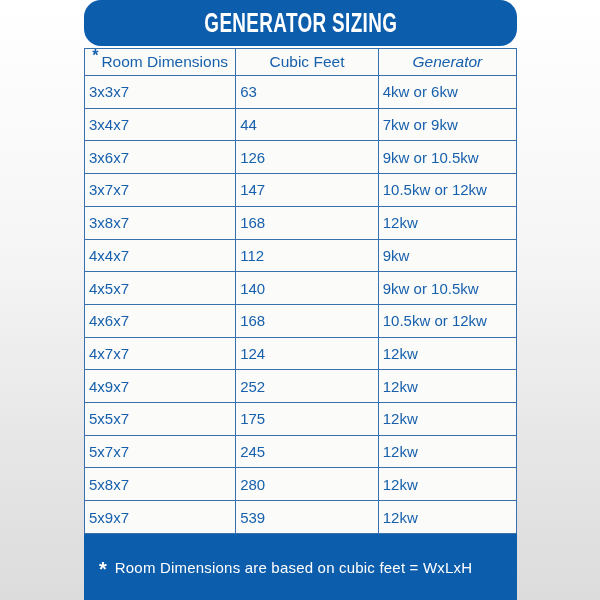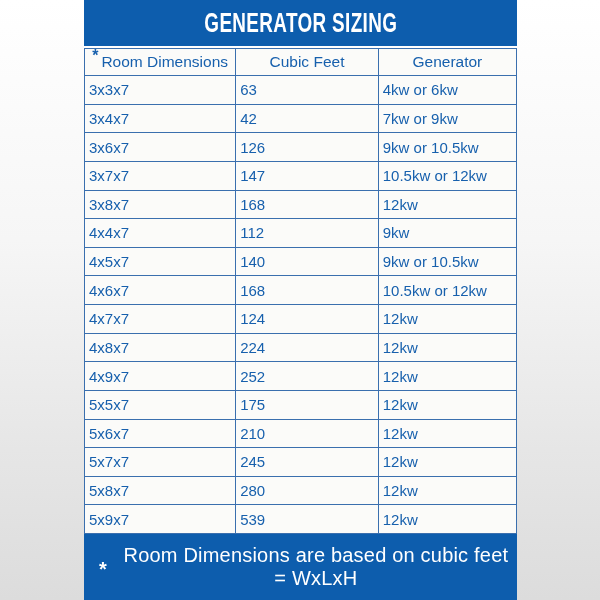--- a/index.html
+++ b/index.html
@@ -23,20 +23,21 @@
     display: flex;
     flex-direction: column;
   }
   .title-band {
     height: 46px;
     flex: 0 0 46px;
     background: #0d5dad;
     display: flex;
     align-items: center;
     justify-content: center;
+    border-radius: 17px;
   }
   .title {
     color: #ffffff;
     font-size: 27px;
     font-weight: bold;
     letter-spacing: 0.5px;
     transform: scaleX(0.70);
     transform-origin: center;
     white-space: nowrap;
   }
@@ -62,21 +63,21 @@
     overflow: hidden;
     white-space: nowrap;
   }
   .sizing-table thead th {
     height: 26px;
     font-weight: normal;
     font-size: 15.5px;
   }
   .col-dims { width: 35%; }
   .col-cubic { width: 33%; }
-  .col-gen { width: 32%; }
+  .col-gen { width: 32%; font-style: italic; }
   .header-marker {
     font-weight: bold;
     font-size: 16px;
     margin-right: 3px;
     line-height: 0;
   }
   .footer-band {
     height: 66px;
     flex: 0 0 66px;
     background: #0d5dad;
@@ -86,23 +87,22 @@
     color: #ffffff;
   }
   .footer-marker {
     font-size: 20px;
     font-weight: bold;
     line-height: 0;
     margin-right: 8px;
     transform: translateY(2px);
   }
   .footer-text {
-    font-size: 20px;
+    font-size: 15px;
     letter-spacing: 0.2px;
-    text-align: center;
   }
 </style>
 </head>
 <body>
 
 <div class="stage">
   <div class="panel">
 
     <div class="title-band">
       <div class="title">GENERATOR SIZING</div>
@@ -118,21 +118,21 @@
           </tr>
         </thead>
         <tbody>
             <tr>
               <td>3x3x7</td>
               <td>63</td>
               <td>4kw or 6kw</td>
             </tr>
             <tr>
               <td>3x4x7</td>
-              <td>42</td>
+              <td>44</td>
               <td>7kw or 9kw</td>
             </tr>
             <tr>
               <td>3x6x7</td>
               <td>126</td>
               <td>9kw or 10.5kw</td>
             </tr>
             <tr>
               <td>3x7x7</td>
               <td>147</td>
@@ -157,37 +157,27 @@
               <td>4x6x7</td>
               <td>168</td>
               <td>10.5kw or 12kw</td>
             </tr>
             <tr>
               <td>4x7x7</td>
               <td>124</td>
               <td>12kw</td>
             </tr>
             <tr>
-              <td>4x8x7</td>
-              <td>224</td>
-              <td>12kw</td>
-            </tr>
-            <tr>
               <td>4x9x7</td>
               <td>252</td>
               <td>12kw</td>
             </tr>
             <tr>
               <td>5x5x7</td>
               <td>175</td>
-              <td>12kw</td>
-            </tr>
-            <tr>
-              <td>5x6x7</td>
-              <td>210</td>
               <td>12kw</td>
             </tr>
             <tr>
               <td>5x7x7</td>
               <td>245</td>
               <td>12kw</td>
             </tr>
             <tr>
               <td>5x8x7</td>
               <td>280</td>

